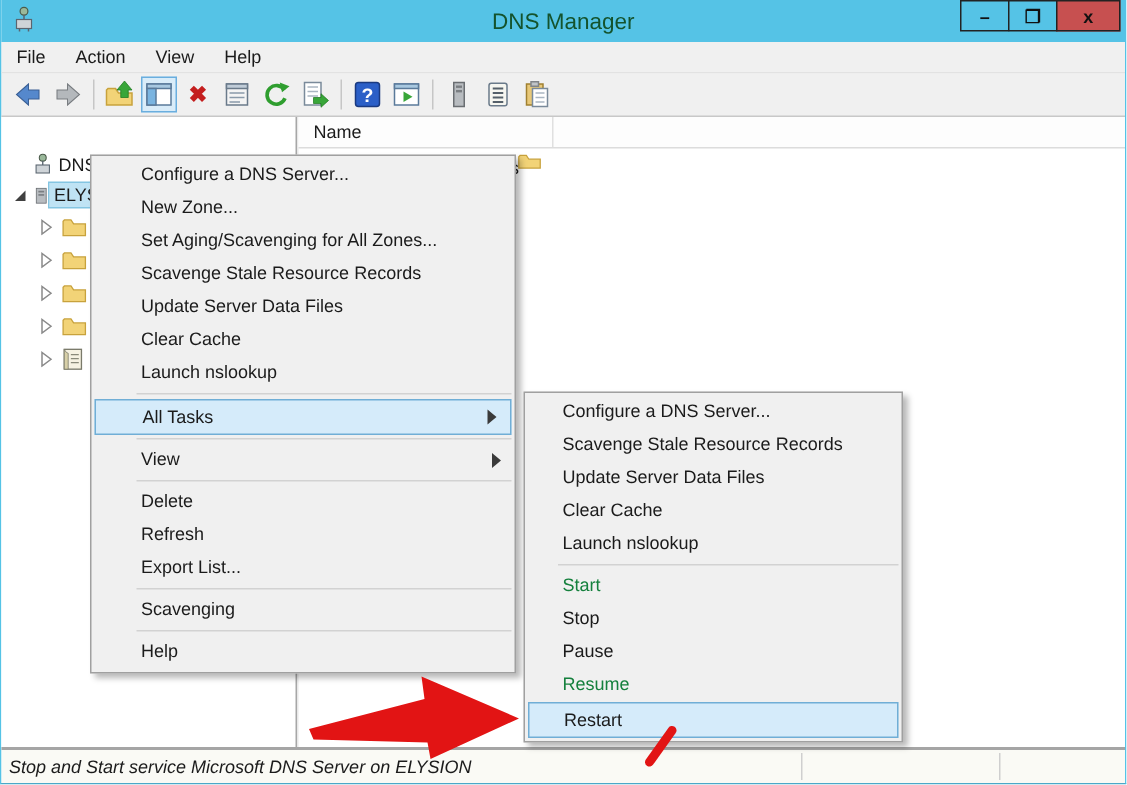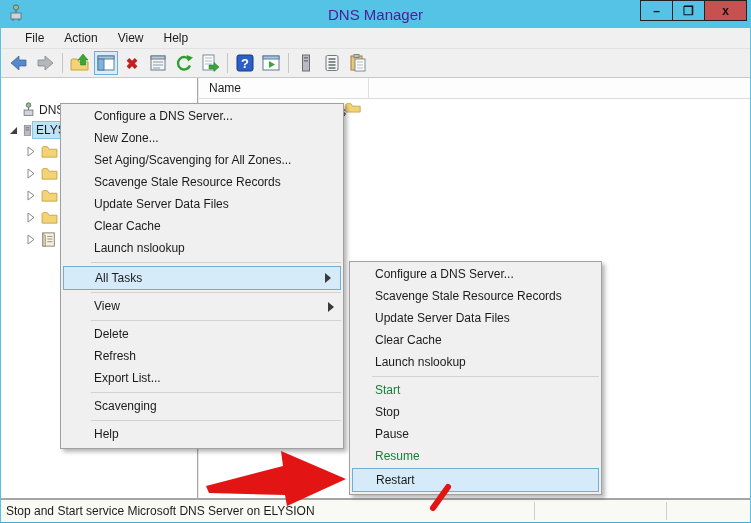--- a/index.html
+++ b/index.html
@@ -3,27 +3,27 @@
 <meta charset="utf-8">
 <style>
   * { margin:0; padding:0; box-sizing:border-box; }
   html,body { width:751px; height:523px; }
   body { font-family:"Liberation Sans", sans-serif; font-size:12px; color:#1b1b1b; background:#fff; overflow:hidden; }
   .screen { position:relative; width:751px; height:523px; border-left:1px solid #55c3e6; border-right:1px solid #55c3e6; border-bottom:1px solid #4aa8c8; background:#fff; }
 
   
   .titlebar { position:absolute; left:0; top:0; width:100%; height:28px; background:#55c3e6; display:flex; align-items:center; }
   .titlebar .app-icon { position:absolute; left:7px; top:4px; width:16px; height:18px; }
-  .title-text { width:100%; text-align:center; font-size:15px; color:#4c1d95; }
+  .title-text { width:100%; text-align:center; font-size:15px; color:#14532d; }
   .win-controls { position:absolute; right:3px; top:0; display:flex; height:21px; }
   .win-btn { width:33px; height:21px; border:1px solid #222; margin-left:-1px; display:flex; align-items:center; justify-content:center; font-size:12px; font-weight:bold; color:#111; background:#55c3e6; cursor:default; }
   .win-btn.close { background:#c75050; width:43px; }
 
   
-  .menubar { position:absolute; left:0; top:28px; width:100%; height:21px; background:#f0f0f0; display:flex; align-items:center; padding-left:14px; border-bottom:1px solid #e2e2e2; }
+  .menubar { position:absolute; left:0; top:28px; width:100%; height:21px; background:#f0f0f0; display:flex; align-items:center; padding-left:0; border-bottom:1px solid #e2e2e2; }
   .menubar .mitem { padding:2px 10px; }
 
   
   .toolbar { position:absolute; left:0; top:49px; width:100%; height:29px; background:#f0f0f0; border-bottom:1px solid #c8c8c8; display:flex; align-items:center; padding-left:5px; }
   .tbtn { width:24px; height:24px; display:flex; align-items:center; justify-content:center; margin:0 1px; }
   .tbtn.selected { border:1px solid #6aaede; background:#d9ecf9; }
   .tsep { width:1px; height:20px; background:#c6c6c6; margin:0 4px; }
   .xglyph { color:#c41e1e; font-size:15px; font-weight:bold; line-height:1; }
 
   
@@ -47,21 +47,21 @@
   .menu-item { height:22px; line-height:21px; padding-left:33px; position:relative; white-space:nowrap; }
   #submenu .menu-item { padding-left:25px; }
   .menu-item.disabled { color:#15803d; }
   .menu-item.hl { background:#d5ebfa; border:1px solid #70aed6; margin:0 2px; height:24px; line-height:22px; padding-left:31px; }
   #submenu .menu-item.hl { padding-left:23px; }
   .menu-sep { border-top:1px solid #d2d2d2; margin:2px 2px 2px 30px; height:2px; }
   #submenu .menu-sep { margin-left:22px; }
   .sub-arrow { position:absolute; right:9px; top:6px; width:0; height:0; border-top:5px solid transparent; border-bottom:5px solid transparent; border-left:6px solid #3a3a3a; }
 
   
-  .statusbar { position:absolute; left:0; top:498px; width:100%; height:24px; background:#fafaf5; border-top:2px solid #a5a5a5; display:flex; align-items:center; padding-left:5px; }
+  .statusbar { position:absolute; left:0; top:498px; width:100%; height:24px; background:#fafaf5; border-top:2px solid #a5a5a5; display:flex; align-items:center; padding-left:5px;font-style:italic; }
   .status-div { position:absolute; top:502px; width:1px; height:18px; background:#cfcfcf; }
 
   
   .annotation { position:absolute; z-index:20; pointer-events:none; }
 </style>
 </head>
 <body>
 
 <div class="screen">
 

